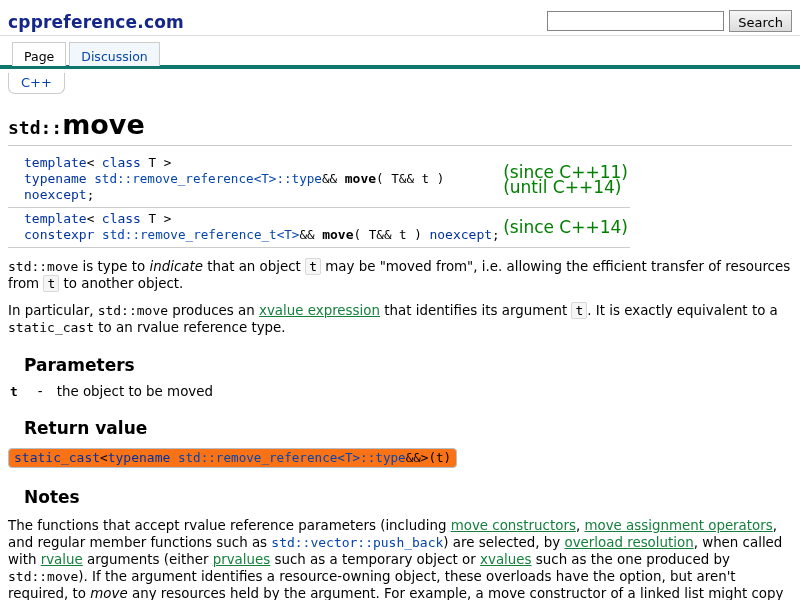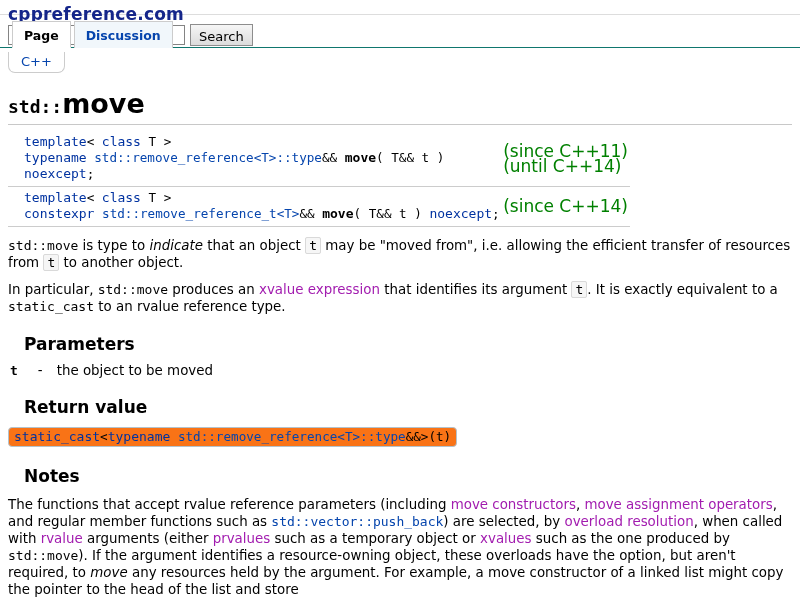--- a/index.html
+++ b/index.html
@@ -1,30 +1,30 @@
 <!DOCTYPE html>
 <html><head>
 <meta charset="utf-8">
 <style>
   * { margin: 0; padding: 0; box-sizing: border-box; }
   html, body { width: 800px; height: 600px; overflow: hidden; background: #fff; }
   body { font-family: "DejaVu Sans", "Liberation Sans", sans-serif; color: #000; }
 
   
-  .site-header { display: flex; align-items: flex-start; justify-content: space-between;
-                 padding: 4px 8px 3px 8px; border-bottom: 1px solid #ddd; height: 15px; flex-direction: column; }
+  .site-header { display: flex; align-items: flex-end; justify-content: space-between;
+                 padding: 4px 8px 3px 8px; border-bottom: 1px solid #ddd; height: 36px; }
   .site-title { font-size: 17px; font-weight: bold; color: #15268a; letter-spacing: 0.2px; }
   .search-area { display: flex; align-items: center; gap: 5px; }
   .search-input { width: 177px; height: 20px; border: 1px solid #848484; font-size: 12px; padding: 1px 4px;
                   font-family: "DejaVu Sans", sans-serif; background: #fff; }
   .search-button { height: 22px; padding: 4px 8px; font-size: 13px; border: 1px solid #8d8d8d;
                    background: linear-gradient(#f6f6f6, #dcdcdc); font-family: "DejaVu Sans", sans-serif; }
 
   
-  .tab-strip { padding: 5px 0 0 12px; border-bottom: 1px solid #0f766e; display: flex; height: 33px; font-weight: bold; }
+  .tab-strip { padding: 5px 0 0 12px; border-bottom: 4px solid #0f766e; display: flex; height: 33px; }
   .tab { font-size: 12.5px; padding: 6px 11px 7px 11px; border: 1px solid #ccc; border-bottom: none;
          margin-right: 3px; position: relative; top: 1px; }
   .tab.active { background: #fff; color: #000; border-bottom: 1px solid #fff; }
   .tab.inactive { background: #f1f7fb; color: #0645ad; cursor: pointer; }
 
   
   .crumbs { padding: 4px 0 6px 8px; display: flex; background: #fff; }
   .crumb { font-size: 13px; color: #0645ad; border: 1px solid #ccc; border-top: none;
            border-radius: 0 0 7px 7px; padding: 2px 12px 3px 12px; margin-right: 3px; cursor: pointer; }
 
@@ -42,21 +42,21 @@
   .mono { font-family: "DejaVu Sans Mono", "Liberation Mono", monospace; margin-top: 24px; }
   .decl-code { font-family: "DejaVu Sans Mono", "Liberation Mono", monospace; font-size: 13px;
                line-height: 16px; padding: 3px 0 4px 16px; vertical-align: middle; }
   .version-cell { width: 88px; font-size: 17px; color: #008000; vertical-align: middle;
                   white-space: nowrap; line-height: 15px; padding-right: 2px; margin-left: 32px; }
 
   
   .seg-t  { }
   .seg-i  { font-style: italic; }
   .seg-m  { font-family: "DejaVu Sans Mono", "Liberation Mono", monospace; font-size: 0.97em; }
-  .seg-l  { color: #a21caf; cursor: pointer; }
+  .seg-l  { color: #15803d; cursor: pointer; text-decoration: underline; }
   .seg-ml { color: #0645ad; font-family: "DejaVu Sans Mono", "Liberation Mono", monospace; font-size: 0.97em; cursor: pointer; }
   .seg-kw { color: #0032a0; }
   .seg-fn { color: #000; font-weight: bold; }
   .seg-c  { font-family: "DejaVu Sans Mono", "Liberation Mono", monospace; font-size: 0.97em;
             background: #f6f6f6; border: 1px solid #d9d9d9; border-radius: 2px; padding: 0 3px; }
 
   .para { font-size: 13.4px; line-height: 17px; margin-top: 10px; }
   .section-heading { font-size: 17px; font-weight: bold; margin: 19px 0 9px 16px; }
 
   .param-row { font-size: 13.4px; display: flex; margin-top: 4px; }

